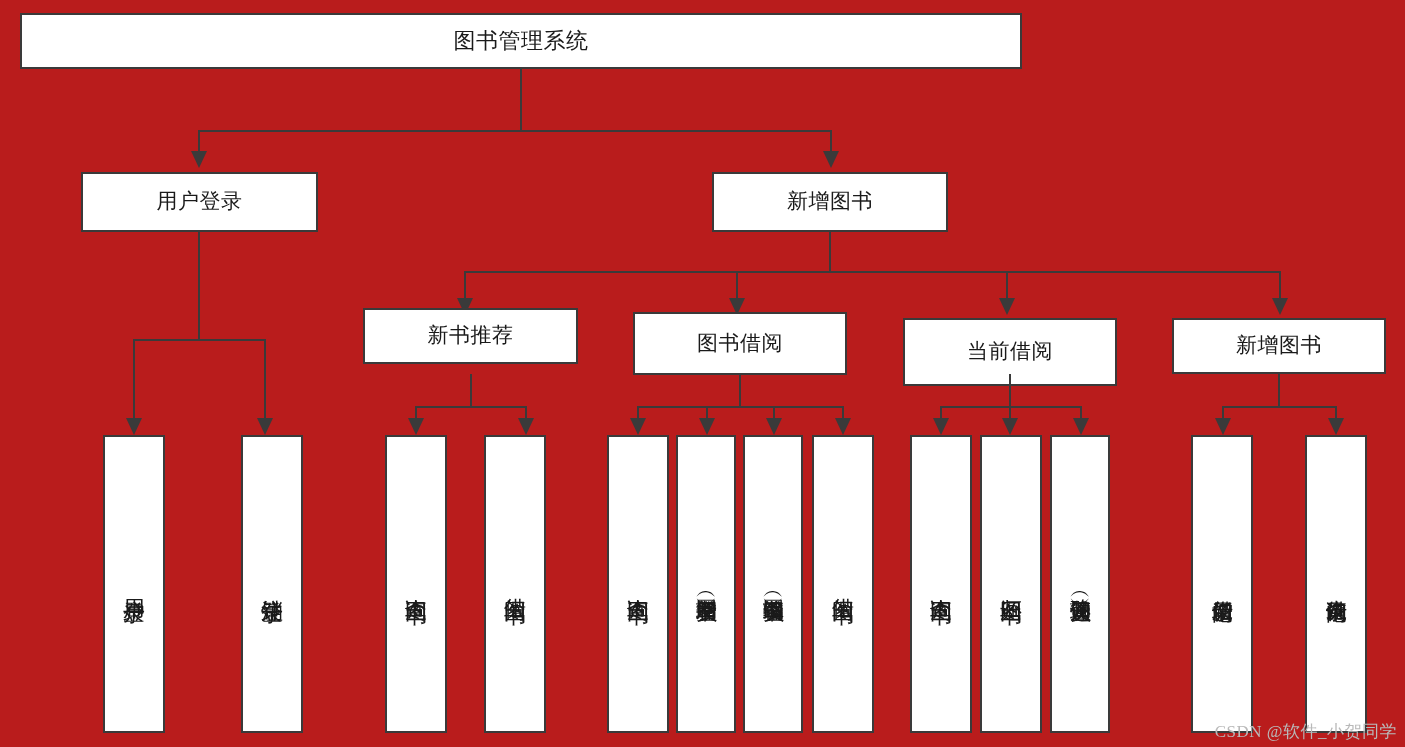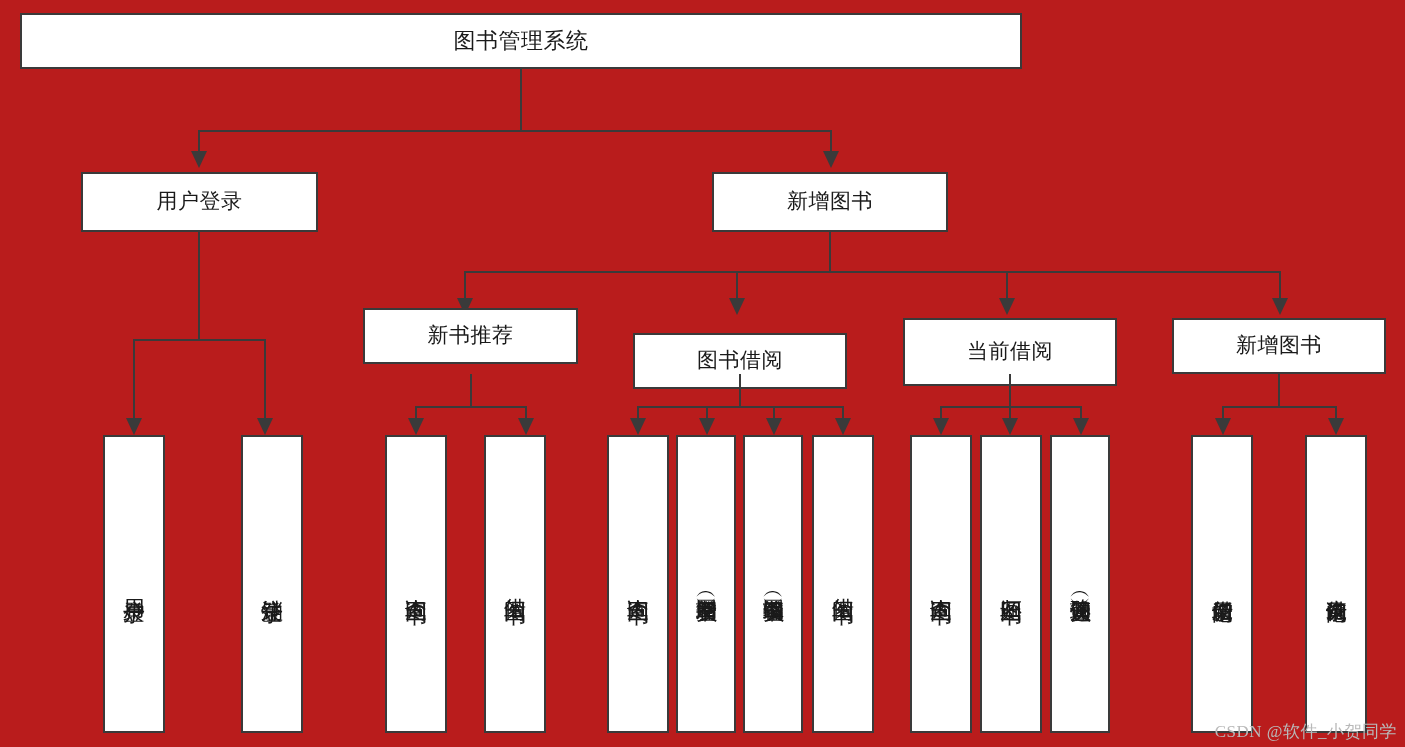--- a/index.html
+++ b/index.html
@@ -131,21 +131,21 @@
   <div class="vline" style="left:1006px; top:271px; width:2px; height:28px;"></div>
   <div class="arrow" style="left:999px; top:298px;"></div>
 
   <div class="vline" style="left:1279px; top:271px; width:2px; height:28px;"></div>
   <div class="arrow" style="left:1272px; top:298px;"></div>
 
   <div class="node horiz" style="left:363px; top:308px; width:215px; height:56px;">
     <span class="label">新书推荐</span>
   </div>
 
-  <div class="node horiz" style="left:633px; top:333px; width:214px; height:56px;">
+  <div class="node horiz" style="left:633px; top:312px; width:214px; height:63px;">
     <span class="label">图书借阅</span>
   </div>
 
   <div class="node horiz" style="left:903px; top:318px; width:214px; height:68px;justify-content:center;">
     <span class="label">当前借阅</span>
   </div>
 
   <div class="node horiz" style="left:1172px; top:318px; width:214px; height:56px;">
     <span class="label">新增图书</span>
   </div>

